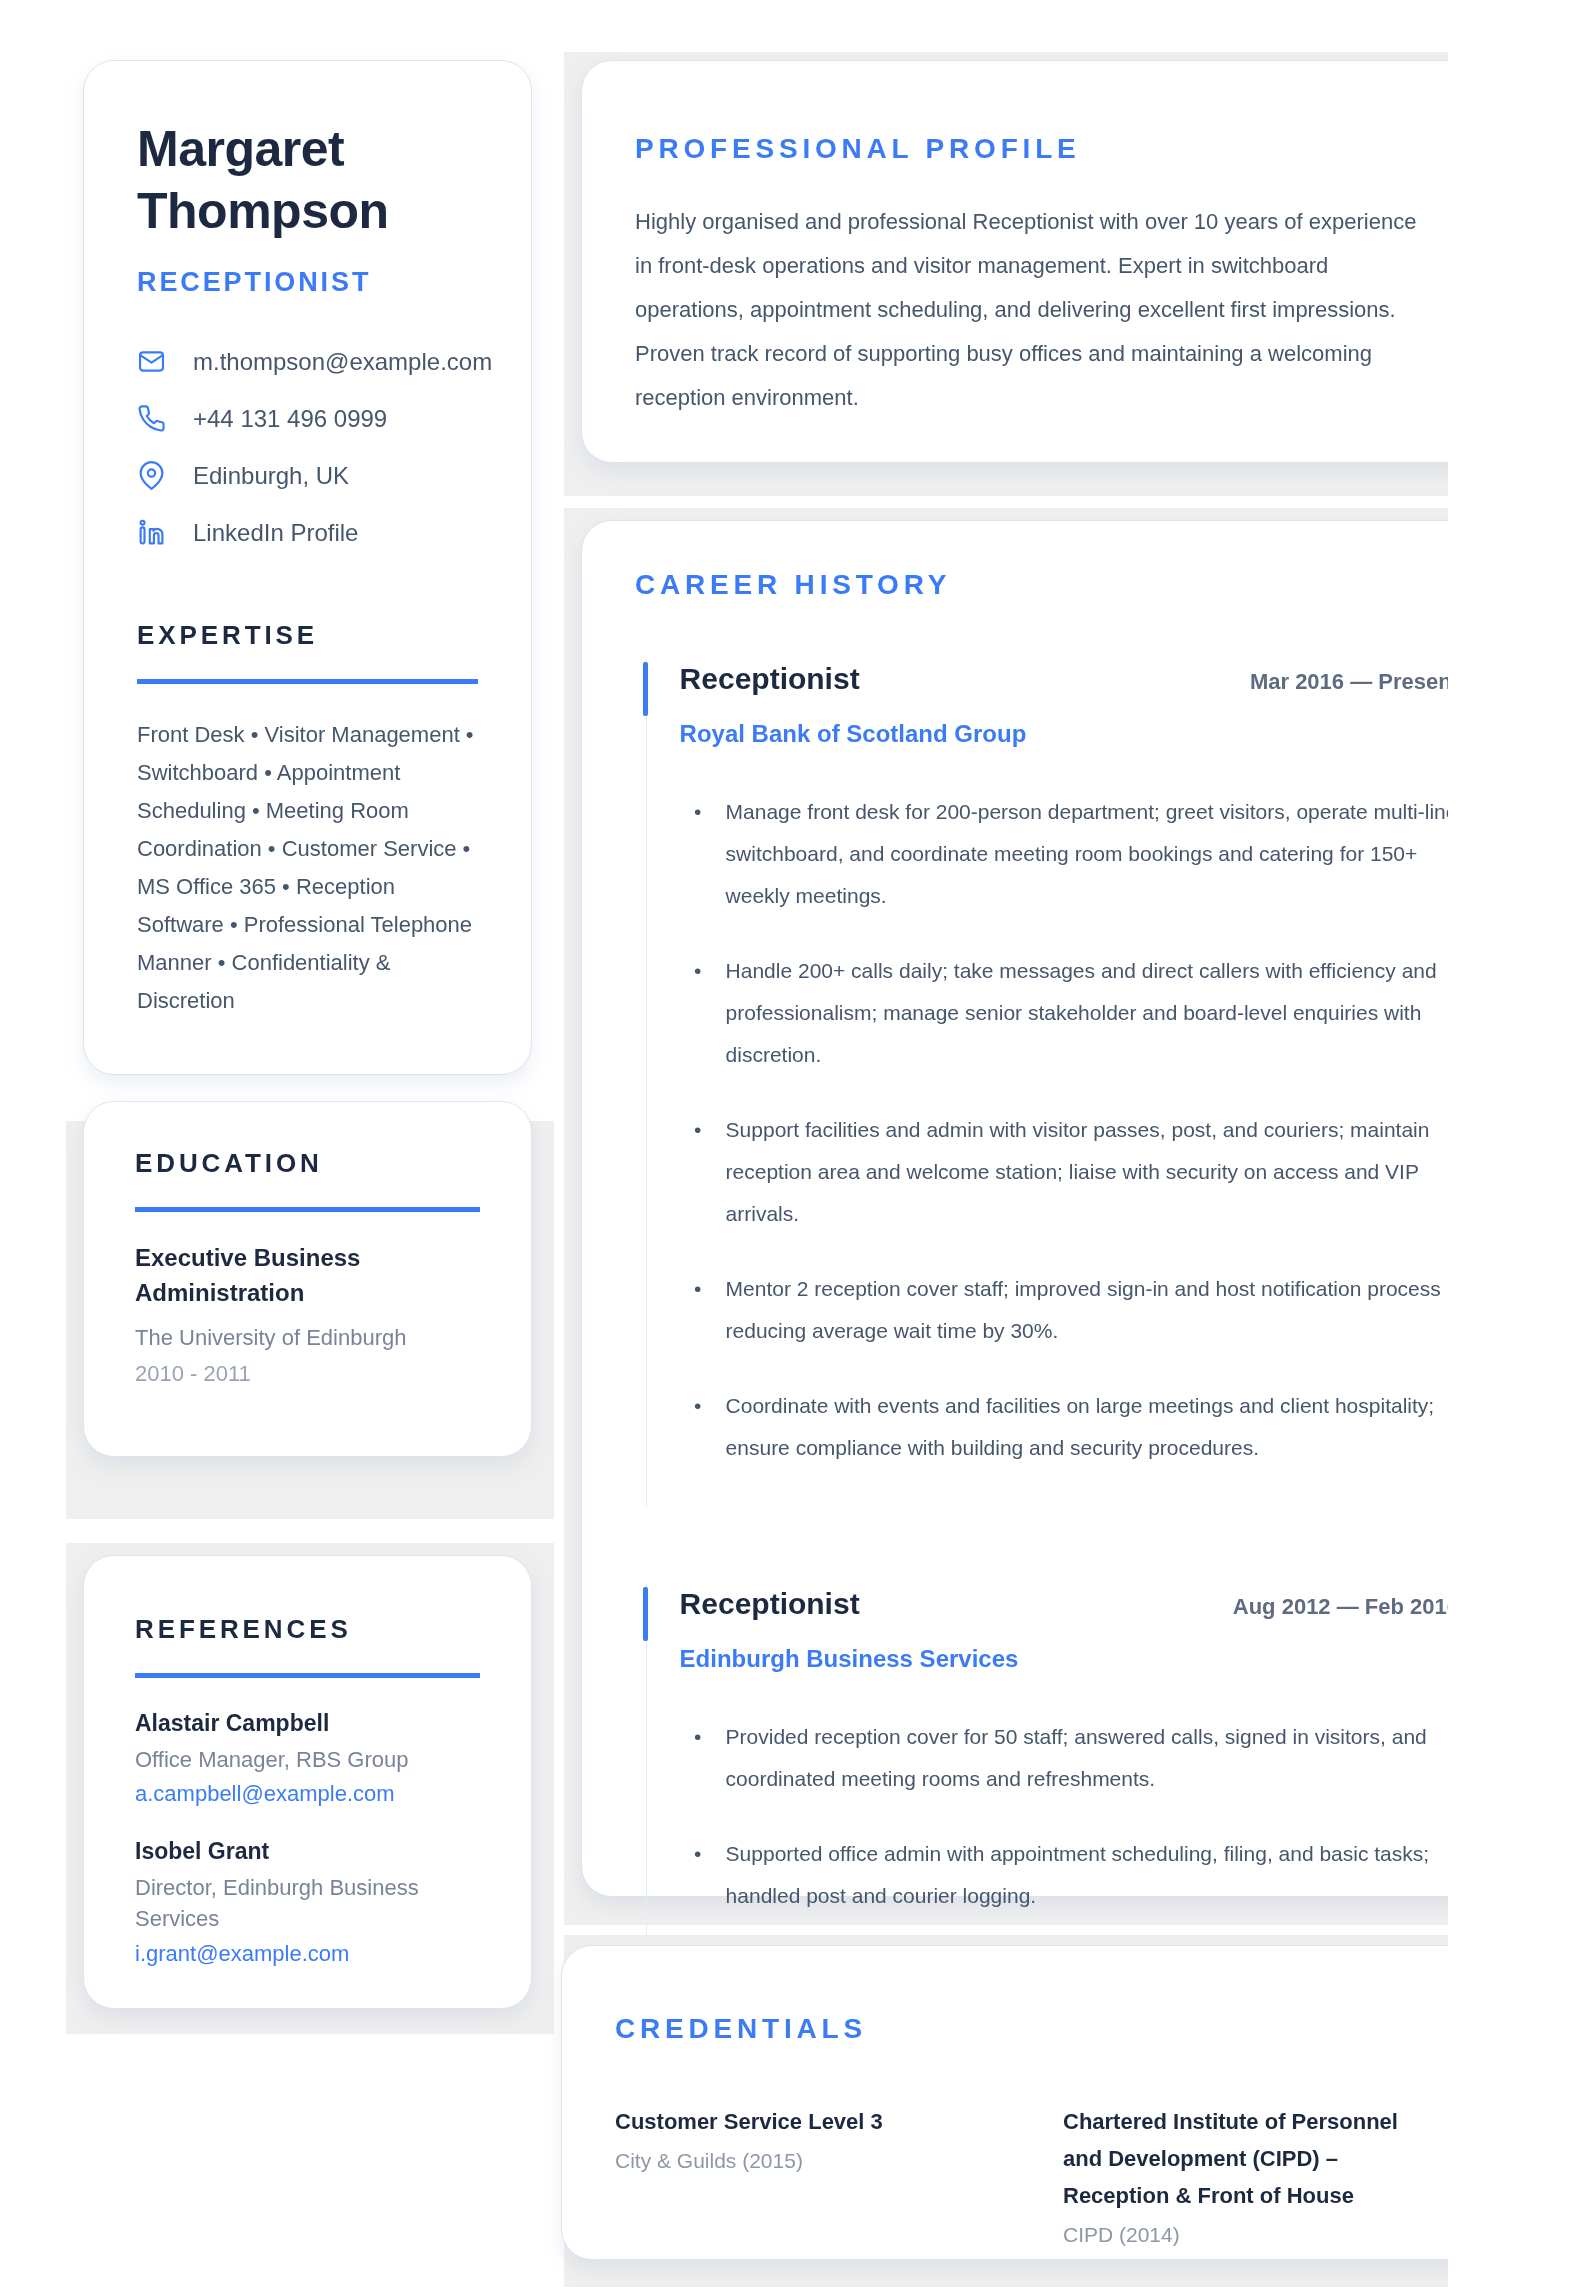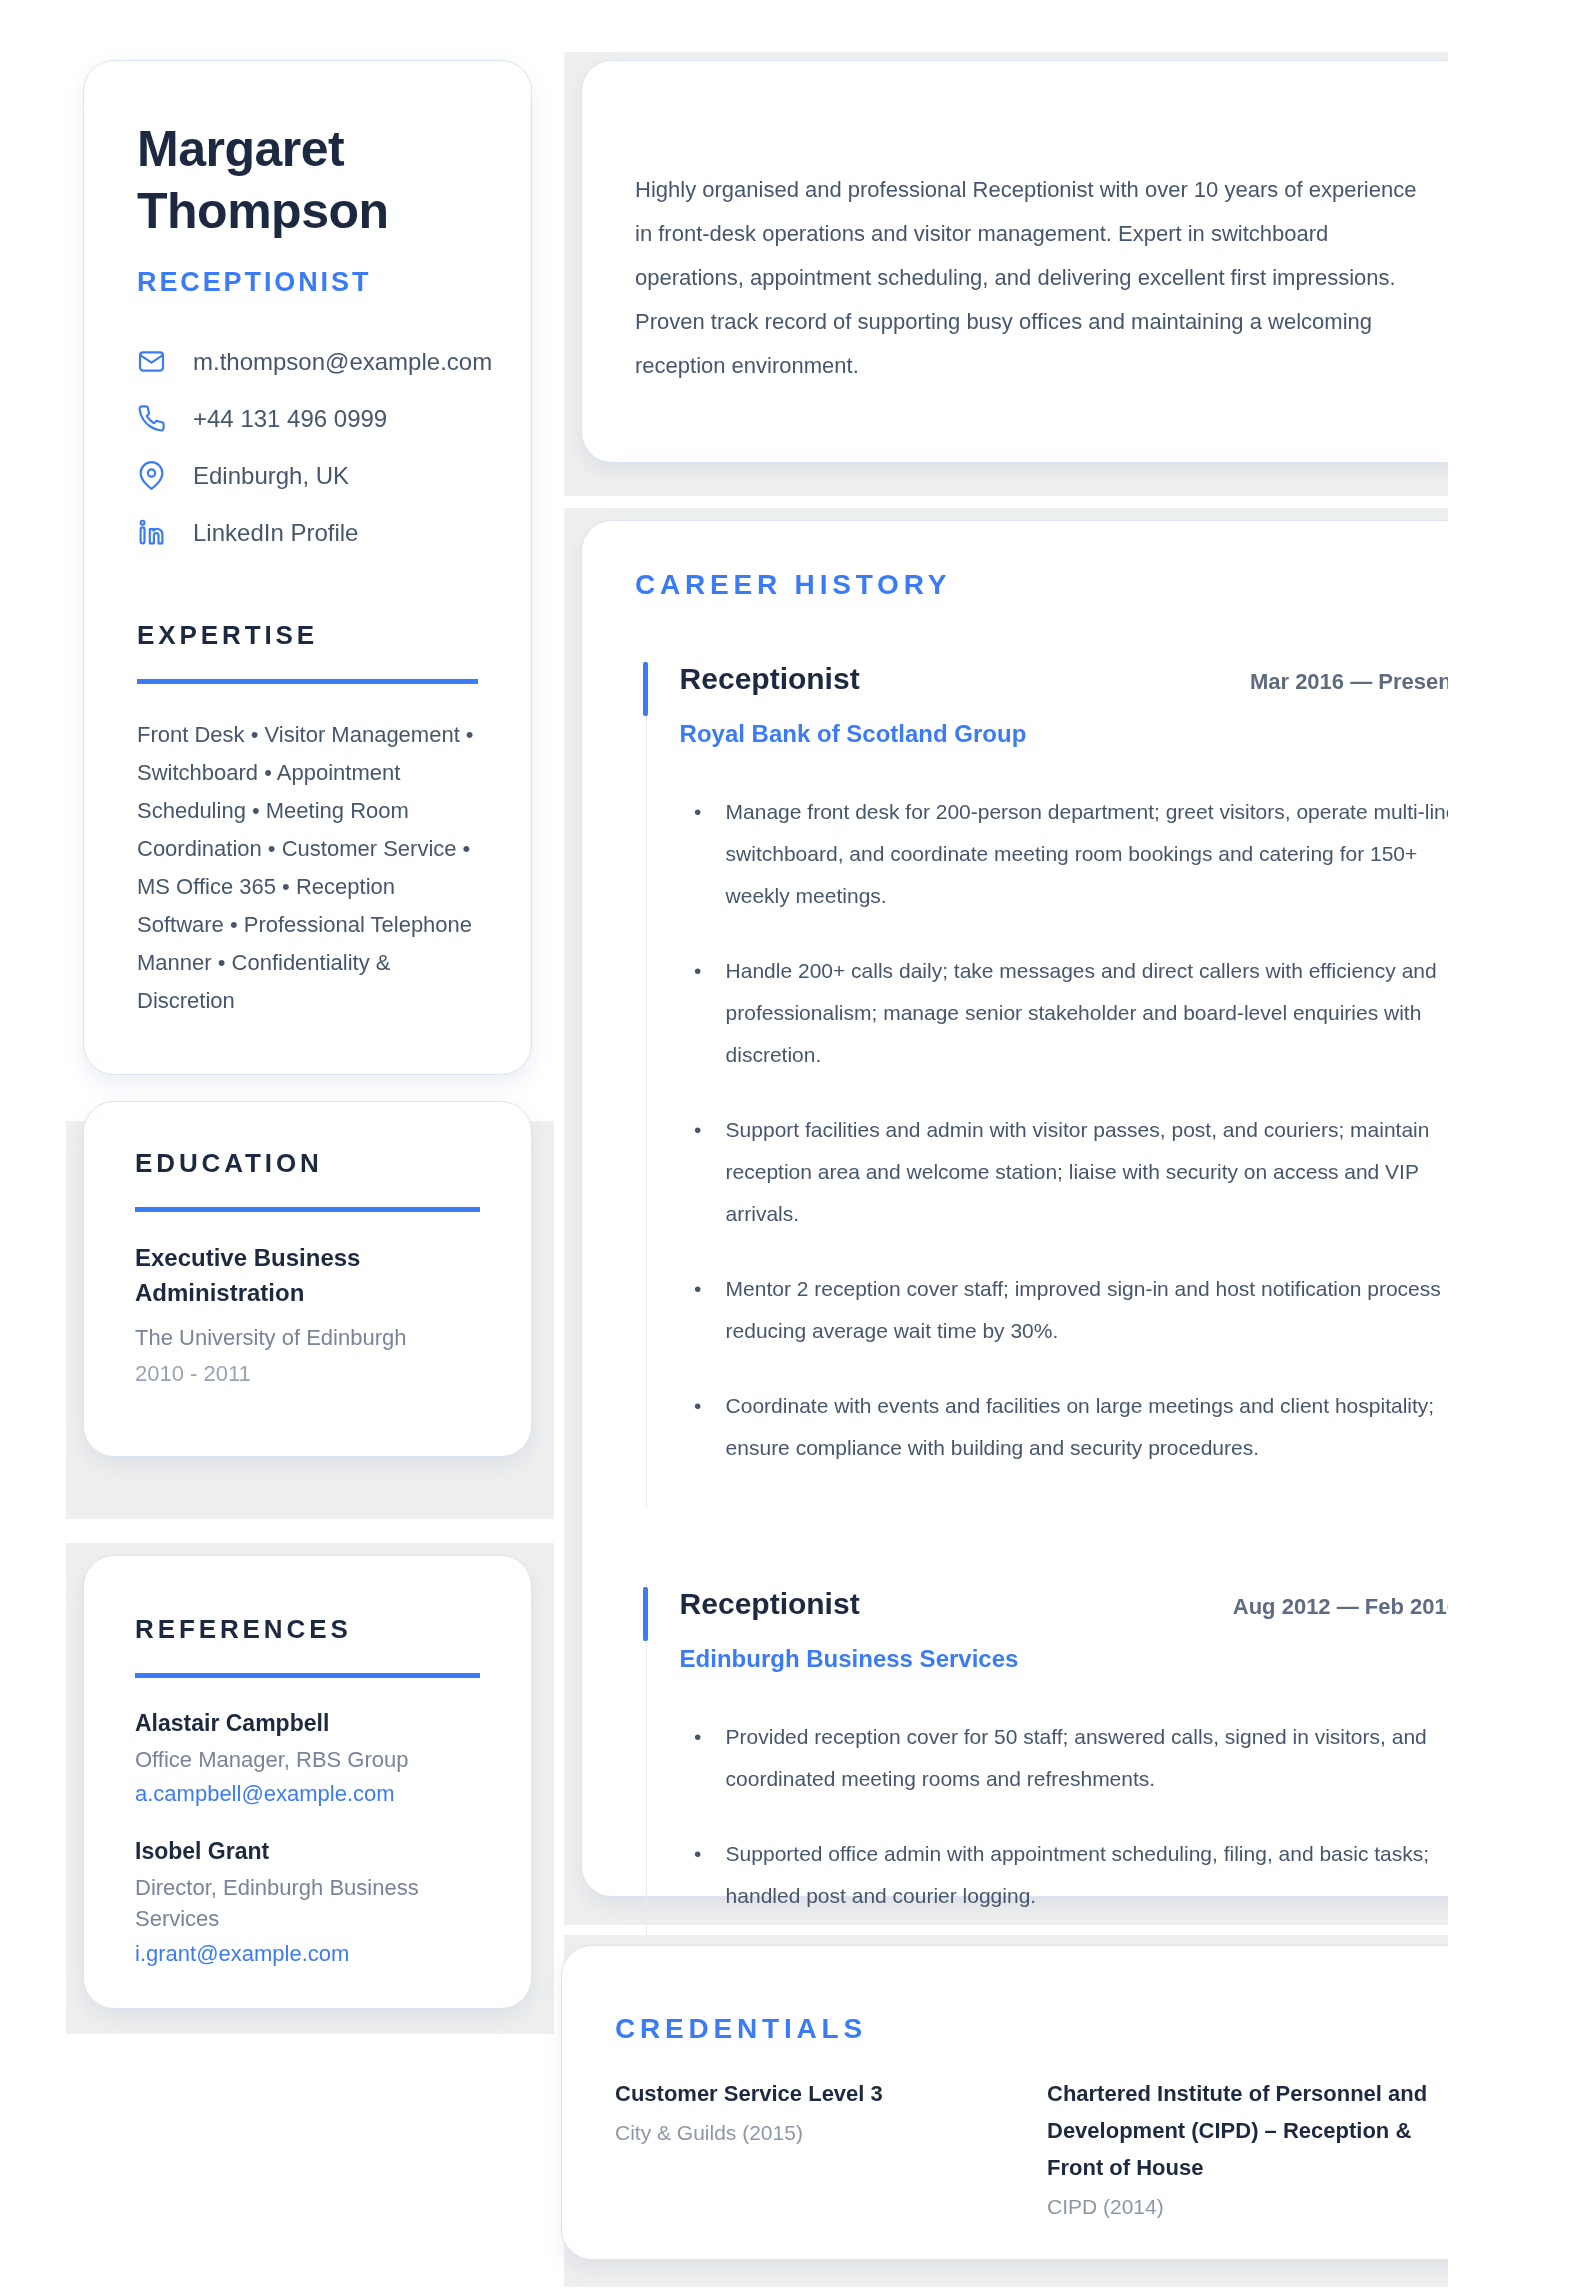--- a/index.html
+++ b/index.html
@@ -78,21 +78,21 @@
     position:relative;padding-left:46px;margin-bottom:33px;
     font-size:21px;line-height:42px;color:#46566c;max-width:742px;
   }
   .job-bullets li::before{
     content:'•';position:absolute;left:14.4px;top:0;color:#46566c;font-size:21px;line-height:42px;
   }
   .job+.job{margin-top:77px;}
 
   .credentials-panel{left:564px;top:1935px;width:966px;height:352px;}
   .credentials-card{left:561px;top:1945px;width:932px;height:315px;padding:67px 53px;}
-  .cred-grid{display:grid;grid-template-columns:432px 1fr;margin-top:30px;}
+  .cred-grid{display:grid;grid-template-columns:432px 1fr;margin-top:58px;gap:16px;}
   .cred-title{font-size:22px;font-weight:bold;color:#1c2940;line-height:37px;max-width:395px;}
   .cred-issuer{margin-top:5.8px;font-size:21px;color:#8e97a7;line-height:29px;}
 </style>
 </head>
 <body>
 
 <div class="page">
 
   <div class="card header-card">
     <h1 class="person-name">Margaret Thompson</h1>
@@ -164,20 +164,21 @@
     </div>
     <div class="ref-entry">
       <div class="ref-name">Isobel Grant</div>
       <div class="ref-role">Director, Edinburgh Business Services</div>
       <a class="ref-email" href="#">i.grant@example.com</a>
     </div>
   </div>
 
   <div class="panel profile-panel"></div>
   <div class="card profile-card">
+    <div class="main-heading">PROFESSIONAL PROFILE</div>
     <div class="profile-text">Highly organised and professional Receptionist with over 10 years of experience in front-desk operations and visitor management. Expert in switchboard operations, appointment scheduling, and delivering excellent first impressions. Proven track record of supporting busy offices and maintaining a welcoming reception environment.</div>
   </div>
 
   <div class="panel career-panel"></div>
   <div class="card career-card">
     <div class="main-heading">CAREER HISTORY</div>
 
     <div class="job">
       <div class="job-head">
         <span class="job-title">Receptionist</span>

